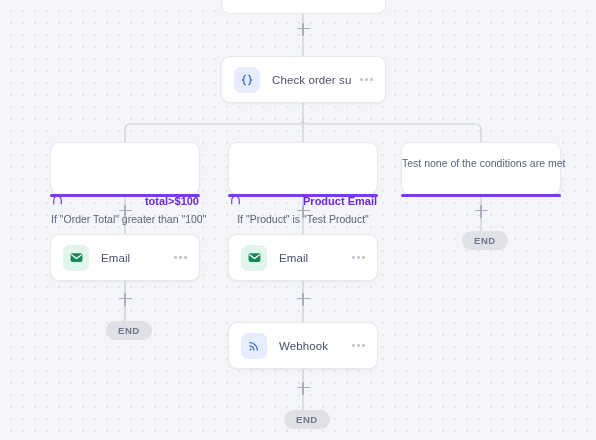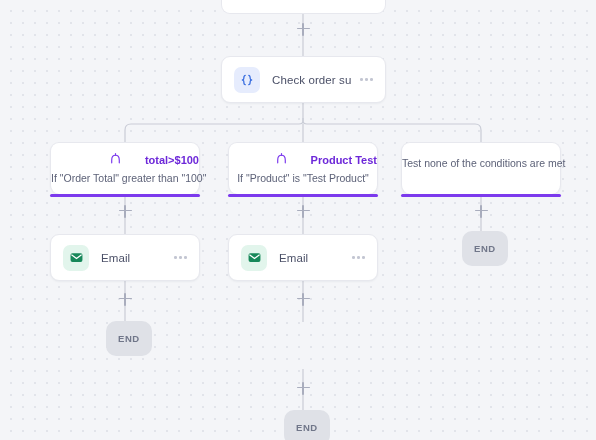--- a/index.html
+++ b/index.html
@@ -99,23 +99,24 @@
     left: -1px;
     right: -1px;
     bottom: -3px;
     height: 3.5px;
     border-radius: 3px;
     background: #7c3aed;
   }
   .cond-head {
     display: flex;
     align-items: center;
-    justify-content: flex-end;
+    justify-content: space-between;
     gap: 23px;
     height: 15px;
+    margin-top: 41px;
   }
   .cond-title {
     font-size: 11px;
     font-weight: bold;
     color: #6d28d9;
     white-space: nowrap;
   }
   .cond-desc {
     margin-top: 5px;
     font-size: 10.5px;
@@ -137,21 +138,21 @@
     background: #a9adbd;
     border-radius: 1px;
   }
   .plus::before { left: 0;   top: 5.6px; width: 13px;  height: 1.4px; }
   .plus::after  { left: 5.8px; top: 0;   width: 1.4px; height: 13px; }
 
   
   .end-pill {
     position: absolute;
     box-sizing: border-box;
-    height: 35px;
+    height: 19px;
     padding: 0 12px;
     border-radius: 10px;
     background: #dfe1e7;
     color: #707689;
     font-size: 9.5px;
     font-weight: bold;
     letter-spacing: .55px;
     display: flex;
     align-items: center;
     justify-content: center;
@@ -226,21 +227,21 @@
   </div>
 
   <div class="node cond" style="left:228px; top:142px; width:150px; height:52px;">
     <div class="cond-head">
       <span>
         <svg width="13" height="13" viewBox="0 0 24 24" fill="none" stroke="#7c3aed" stroke-width="2.2" stroke-linecap="round" stroke-linejoin="round">
           <path d="M5 20 L5 15 Q5 6 12 6 Q19 6 19 15 L19 20"></path>
           <path d="M12 6 L12 3"></path>
         </svg>
       </span>
-      <span class="cond-title">Product Test</span>
+      <span class="cond-title">Product Email</span>
     </div>
     <div class="cond-desc">If "Product" is "Test Product"</div>
   </div>
 
   <div class="node cond" style="left:401px; top:142px; width:160px; height:52px;">
     <div class="cond-desc">Test none of the conditions are met</div>
   </div>
 
   <div class="plus" style="left:125px; top:211px;"></div>
   <div class="plus" style="left:303px; top:211px;"></div>
@@ -272,20 +273,35 @@
     <span class="kebab">
       <i></i>
         <i></i>
         <i></i>
     </span>
   </div>
 
   <div class="plus" style="left:125px; top:299px;"></div>
   <div class="plus" style="left:303px; top:299px;"></div>
 
+  <div class="node action" style="left:228px; top:322px; width:150px; height:47px;">
+    <span class="icon-box hook">
+      <svg width="14" height="14" viewBox="0 0 24 24" fill="none" stroke="#3b6fe0" stroke-width="2.2" stroke-linecap="round">
+        <circle cx="6" cy="18" r="1.7" fill="#3b6fe0" stroke="none"></circle>
+        <path d="M5 12.2 A7 7 0 0 1 11.8 19"></path>
+        <path d="M5 6.2 A13 13 0 0 1 17.8 19"></path>
+      </svg>
+    </span>
+    <span class="node-label">Webhook</span>
+    <span class="kebab">
+      <i></i>
+        <i></i>
+        <i></i>
+    </span>
+  </div>
 
   <div class="plus" style="left:303px; top:388px;"></div>
 
   <div class="end-pill" style="left:106px; top:321px;">END</div>
   <div class="end-pill" style="left:284px; top:410px;">END</div>
   <div class="end-pill" style="left:462px; top:231px;">END</div>
 
 </div>
 
 </body></html>

